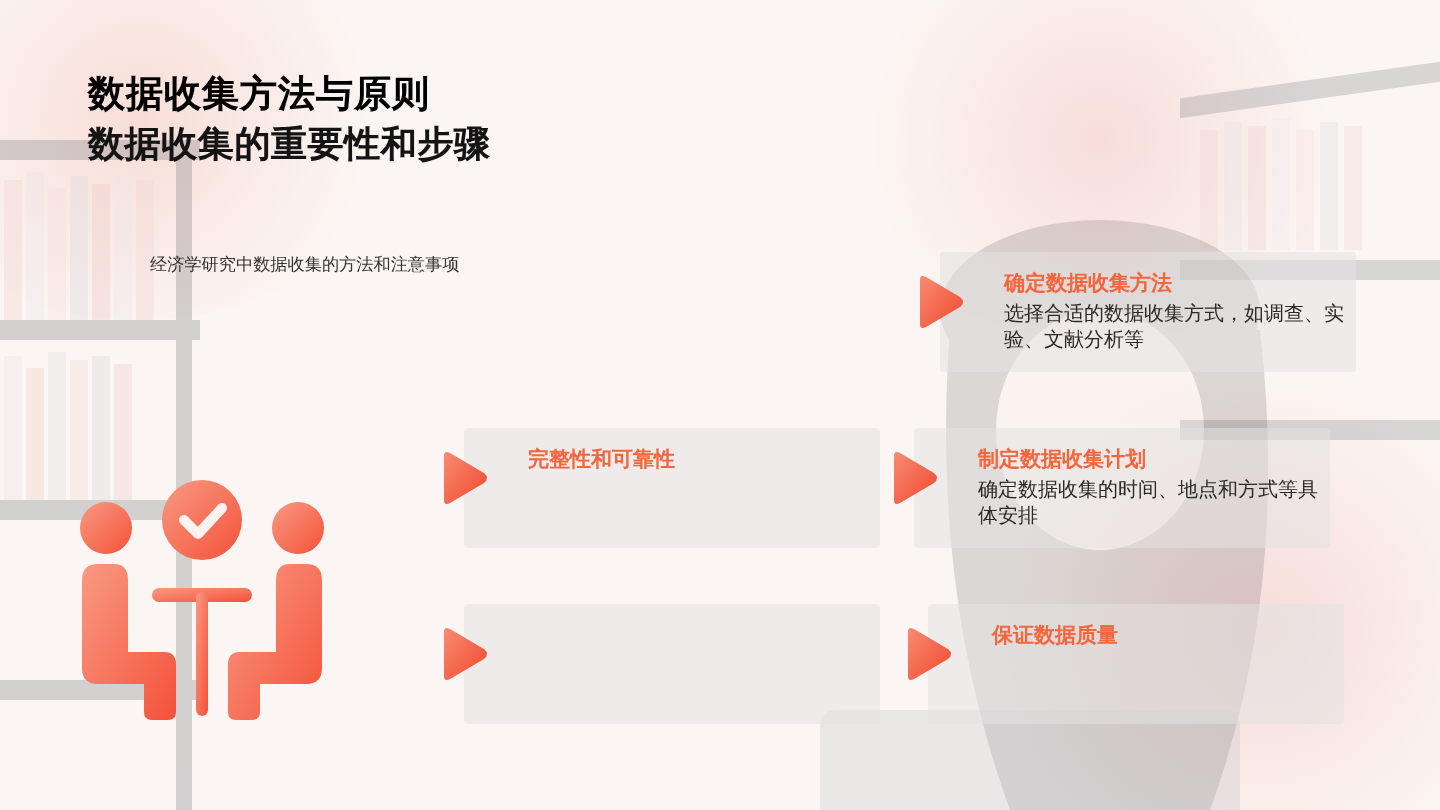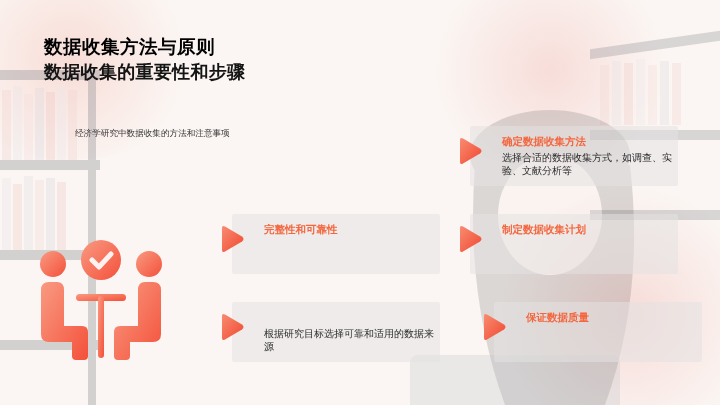--- a/index.html
+++ b/index.html
@@ -29,22 +29,22 @@
   .hero-icon { position:absolute; left:40px; top:240px; width:122px; height:120px; }
 
   .card { position:absolute; width:208px; height:60px; background:rgba(228,226,226,0.55); border-radius:2px; }
   .card .arrow { position:absolute; left:-13px; top:11px; width:26px; height:28px; }
   .card .card-title { position:absolute; left:32px; top:9px; font-size:10.5px; font-weight:bold; color:#f4663e; white-space:nowrap; }
   .card .card-text { position:absolute; left:32px; top:25px; width:172px; font-size:10px; line-height:13px; color:#2a2a2a; }
 
   #card-1 { left:232px; top:214px; }
   #card-2 { left:232px; top:302px; }
   #card-3 { left:470px; top:126px; }
-  #card-4 { left:470px; top:214px;text-decoration:underline; }
-  #card-5 { left:494px; top:302px; }
+  #card-4 { left:457px; top:214px;text-decoration:underline; }
+  #card-5 { left:464px; top:302px; }
 </style>
 </head>
 <body>
 
 <div class="bg">
   <div class="glow-tl"></div>
   <div class="glow-tr"></div>
   <div class="glow-br"></div>
 
   <div class="shelf-left">
@@ -126,36 +126,36 @@
       </defs>
     <path d="M3 3 Q3 0 6 1.5 L23 11.5 Q26 14 23 16.5 L6 26.5 Q3 28 3 25 Z" fill="url(#ag1)"></path>
   </svg>
   <div class="card-title">完整性和可靠性</div>
 </div>
 
 <div class="card" id="card-2">
   <svg class="arrow" viewBox="0 0 26 28">
     <path d="M3 3 Q3 0 6 1.5 L23 11.5 Q26 14 23 16.5 L6 26.5 Q3 28 3 25 Z" fill="url(#ag1)"></path>
   </svg>
-  <div class="card-text">根据研究目标选择可靠和适用的数据来源</div>
 </div>
 
 <div class="card" id="card-3">
   <svg class="arrow" viewBox="0 0 26 28">
     <path d="M3 3 Q3 0 6 1.5 L23 11.5 Q26 14 23 16.5 L6 26.5 Q3 28 3 25 Z" fill="url(#ag1)"></path>
   </svg>
   <div class="card-title">确定数据收集方法</div>
   <div class="card-text">选择合适的数据收集方式，如调查、实验、文献分析等</div>
 </div>
 
 <div class="card" id="card-4">
   <svg class="arrow" viewBox="0 0 26 28">
     <path d="M3 3 Q3 0 6 1.5 L23 11.5 Q26 14 23 16.5 L6 26.5 Q3 28 3 25 Z" fill="url(#ag1)"></path>
   </svg>
   <div class="card-title">制定数据收集计划</div>
+  <div class="card-text">确定数据收集的时间、地点和方式等具体安排</div>
 </div>
 
 <div class="card" id="card-5">
   <svg class="arrow" viewBox="0 0 26 28">
     <path d="M3 3 Q3 0 6 1.5 L23 11.5 Q26 14 23 16.5 L6 26.5 Q3 28 3 25 Z" fill="url(#ag1)"></path>
   </svg>
   <div class="card-title">保证数据质量</div>
 </div>
 
 </body></html>

